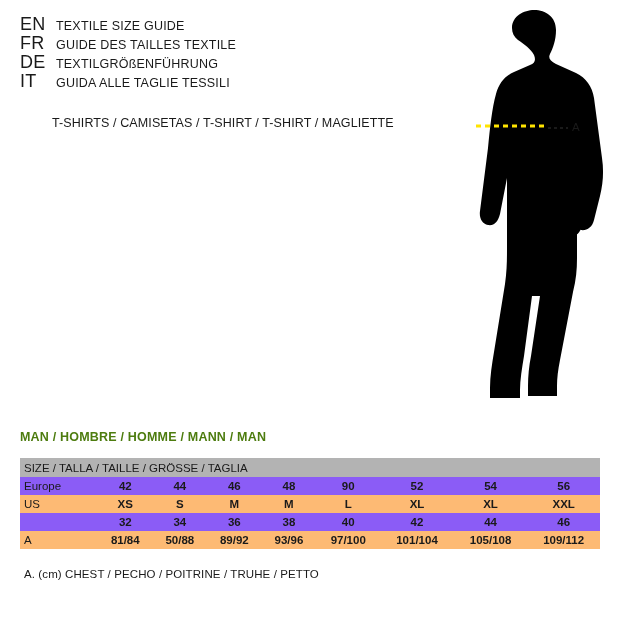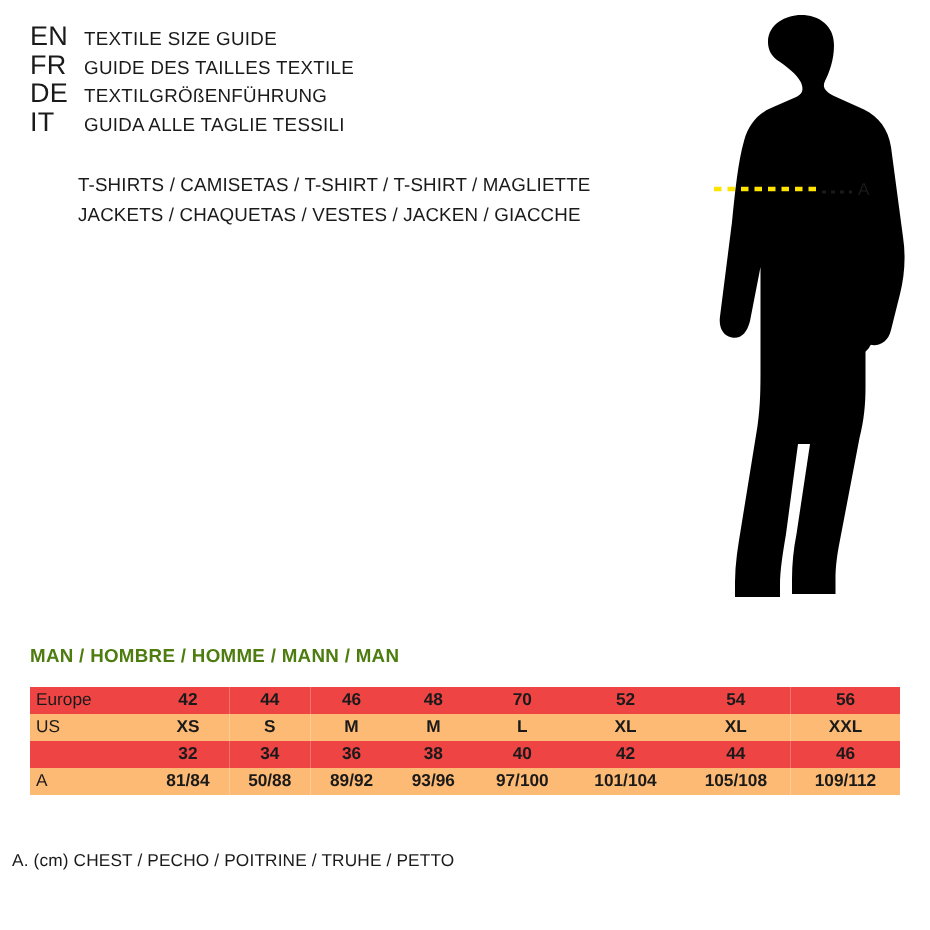--- a/index.html
+++ b/index.html
@@ -121,29 +121,29 @@
   table.size-table td.val {
     text-align: center;
     font-weight: bold;
   }
   tr.header-row td {
     background: #b3b3b3;
     font-size: 11.5px;
     height: 19px;
   }
   tr.shade td {
-    background: #ef4444;
+    background: #8b5cf6;
   }
   tr.plain td {
     background: #fdba74;
   }
 
   .footnote {
     position: absolute;
-    left: 8px;
+    left: 24px;
     top: 568px;
     font-size: 11.5px;
     color: #1a1a1a;
     letter-spacing: 0.1px;
   }
 </style>
 </head>
 <body>
 
 <div class="page">
@@ -162,21 +162,20 @@
       <span class="lang-text">TEXTILGRÖßENFÜHRUNG</span>
     </div>
     <div class="lang-row">
       <span class="lang-code">IT</span>
       <span class="lang-text">GUIDA ALLE TAGLIE TESSILI</span>
     </div>
   </div>
 
   <div class="cat-block">
     <div class="cat-line">T-SHIRTS / CAMISETAS / T-SHIRT / T-SHIRT / MAGLIETTE</div>
-    <div class="cat-line">JACKETS / CHAQUETAS / VESTES / JACKEN / GIACCHE</div>
   </div>
 
   <div class="figure-wrap">
     <svg width="200" height="400" viewBox="0 0 200 400">
       <path fill="#000000" d="
         M 92 20
         C 92 8, 104 2, 114 2
         C 126 2, 136 9, 136 22
         C 136 32, 133 40, 130 46
         C 128 50, 130 53, 136 56
@@ -224,27 +223,30 @@
       <line x1="56" y1="118" x2="128" y2="118" stroke="#ffe400" stroke-width="3" stroke-dasharray="5 4"></line>
     </svg>
     <div class="chest-dots"></div>
     <div class="chest-label">A</div>
   </div>
 
   <div class="table-title">MAN / HOMBRE / HOMME / MANN / MAN</div>
 
   <table class="size-table">
     <tbody>
+        <tr class="header-row">
+      <td class="label" colspan="9">SIZE / TALLA / TAILLE / GRÖSSE / TAGLIA</td>
+    </tr>
     <tr class="shade">
       <td class="label">Europe</td>
       <td class="val">42</td>
       <td class="val">44</td>
       <td class="val">46</td>
       <td class="val">48</td>
-      <td class="val">70</td>
+      <td class="val">90</td>
       <td class="val">52</td>
       <td class="val">54</td>
       <td class="val">56</td>
     </tr>
     <tr class="plain">
       <td class="label">US</td>
       <td class="val">XS</td>
       <td class="val">S</td>
       <td class="val">M</td>
       <td class="val">M</td>

